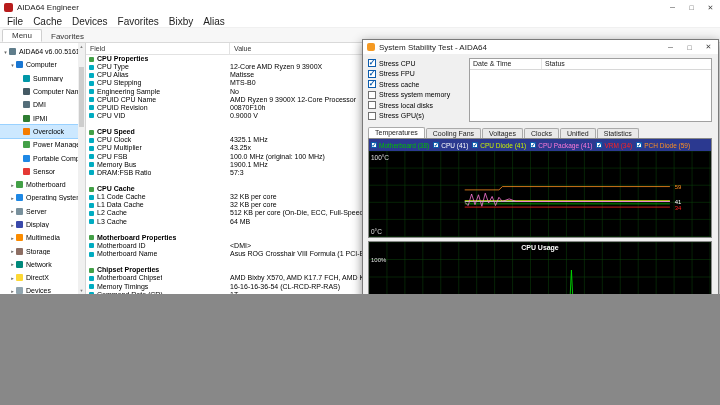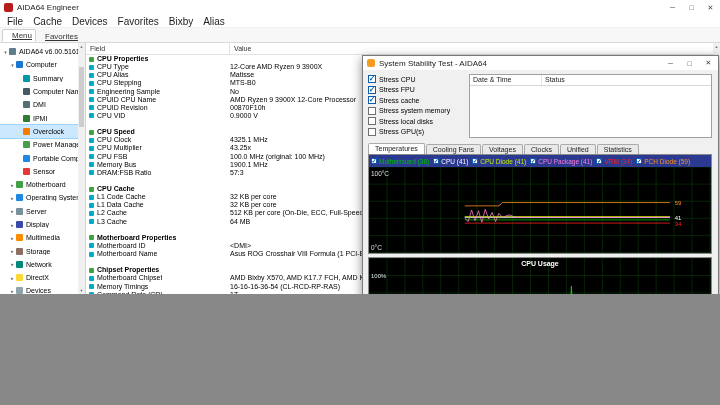--- a/index.html
+++ b/index.html
@@ -16,21 +16,21 @@
   .app-icon.stt { background:#f59a23; }
   .title-text { font-size:8px; margin-left:4px; color:#222; white-space:nowrap; }
   .win-btns { margin-left:auto; display:flex; height:100%; }
   .wbtn { width:19px; height:100%; display:flex; align-items:center; justify-content:center;
           font-size:7px; color:#444; }
   .lw-menubar { height:13px; display:flex; align-items:center; background:#fff; padding-left:2px;
                 border-bottom:1px solid #f0f0f0; }
   .menu-item { font-size:10px; padding:0 5px; color:#222; }
   .lw-tabrow { height:15px; background:#f7f7f7; border-bottom:1px solid #d9d9d9; display:flex;
                align-items:flex-end; padding-left:2px; }
-  .lw-tab { font-size:8px; padding:1px 3px 1px 9px; color:#333;text-decoration:underline; }
+  .lw-tab { font-size:8px; padding:1px 9px 1px 9px; color:#333; }
   .lw-tab.active { background:#fff; border:1px solid #cfcfcf; border-bottom:1px solid #fff;
                    border-radius:2px 2px 0 0; }
   .lw-body { position:absolute; top:43px; left:0; right:0; bottom:0; display:flex; }
 
   .sidebar { width:86px; border-right:1px solid #d4d4d4; position:relative; overflow:hidden;
              background:#fff; }
   .tree { padding-top:2px; }
   .tree-item { height:13.3px; display:flex; align-items:center; font-size:7px; white-space:nowrap;
                overflow:hidden; }
   .tree-item.selected { background:#cce8ff; outline:1px solid #99d1ff; }
@@ -82,21 +82,21 @@
   [data-icon="network-icon"]{background:#00897b}
   [data-icon="directx-icon"]{background:#fdd835}
   [data-icon="devices-icon"]{background:#90a4ae}
   [data-icon="software-icon"]{background:#5e35b1}
   [data-icon="security-icon"]{background:#fbc02d}
   [data-icon="config-icon"]{background:#757575}
   [data-icon="database-icon"]{background:#ffb300}
   [data-icon="benchmark-icon"]{background:#d81b60}
 
   
-  #right-window { position:absolute; left:362px; top:55px; width:357px; height:350px;
+  #right-window { position:absolute; left:362px; top:39px; width:357px; height:350px;
                   background:#f0f0f0; border:1px solid #7a7a7a; z-index:10;
                   box-shadow:0 3px 10px rgba(0,0,0,.45); }
   .rw-titlebar { height:14px; display:flex; align-items:center; background:#fff; padding-left:4px; }
   .rw-titlebar .app-icon { width:8px; height:8px; }
   .rw-body { position:absolute; top:14px; left:0; right:0; bottom:0; background:#f0f0f0; }
 
   .stress-box { position:absolute; left:5px; top:4px; width:96px; height:64px; }
   .stress-item { height:10.5px; display:flex; align-items:center; font-size:7px; }
   .cb { width:8px; height:8px; border:1px solid #707070; background:#fff; display:inline-flex;
         align-items:center; justify-content:center; flex:0 0 auto; margin-right:3px; }

